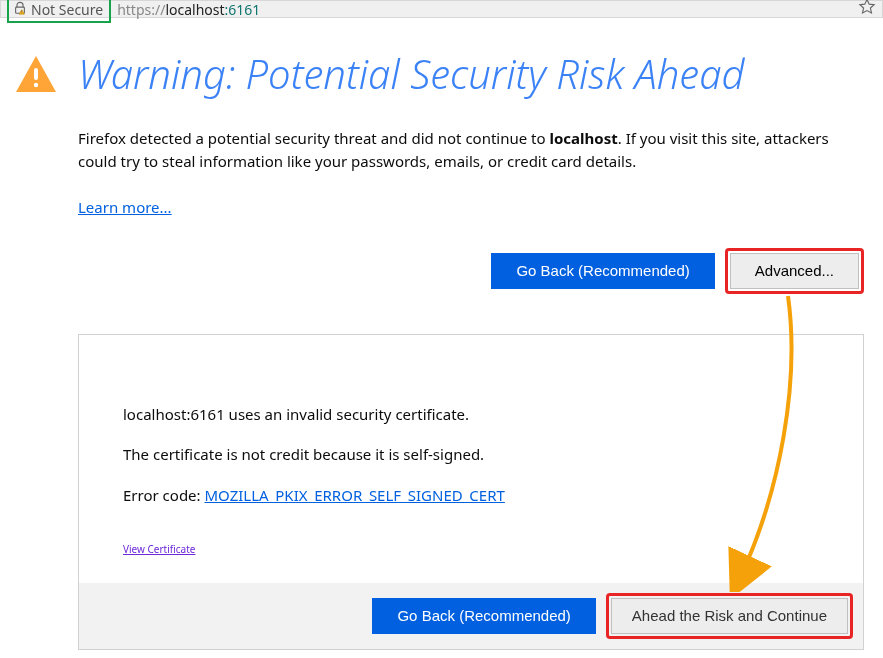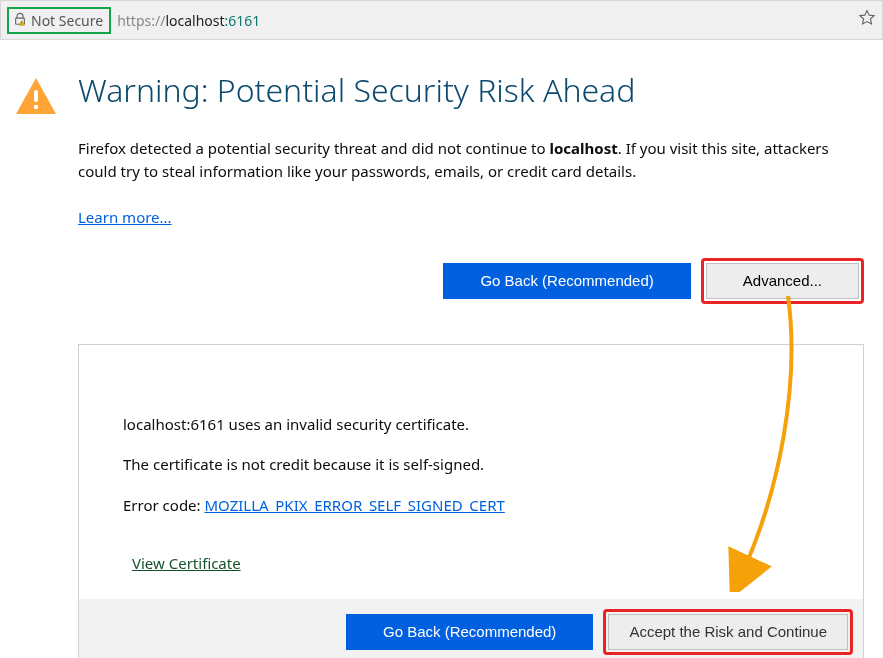--- a/index.html
+++ b/index.html
@@ -7,21 +7,21 @@
       font-family: "Segoe UI", -apple-system, BlinkMacSystemFont, system-ui, sans-serif;
       background: #fff;
       width: 883px;
       height: 658px;
       overflow: hidden;
       color: #0c0c0d;
     }
 
     
     .address-bar {
-      height: 40px;
+      height: 18px;
       background: #f0f0f0;
       border: 1px solid #d7d7d7;
       display: flex;
       align-items: center;
       padding: 6px 6px;
       font-size: 14px;
     }
     .not-secure-box {
       display: inline-flex;
       align-items: center;
@@ -52,24 +52,25 @@
     }
     .warn-icon {
       margin-top: 4px;
       margin-left: 2px;
     }
     .content {
       margin-left: 18px;
       width: 786px;
     }
     h1 {
-      font-size: 32px;
+      font-size: 40px;
       font-weight: 300;
-      color: #0c4a6e;
+      color: #3b82f6;
       margin-bottom: 26px;
+      font-style: italic;
     }
     .warn-text {
       font-size: 15px;
       line-height: 1.55;
       margin-bottom: 22px;
       color: #0c0c0d;
     }
     .warn-text strong { font-weight: 700; }
     .link {
       color: #0060df;
@@ -82,21 +83,21 @@
       justify-content: flex-end;
       gap: 10px;
       margin-top: 30px;
       align-items: center;
     }
     .btn {
       display: inline-flex;
       align-items: center;
       justify-content: center;
       height: 36px;
-      padding: 0 36px;
+      padding: 0 24px;
       font-size: 15px;
       border: 1px solid #c0c0c0;
       background: #ededed;
       cursor: pointer;
       min-width: 120px;
     }
     .btn.primary {
       background: #0060df;
       border-color: #0060df;
       color: #fff;
@@ -116,27 +117,26 @@
       max-width: 786px;
     }
     .details-body {
       padding: 68px 44px 24px;
       font-size: 15px;
       line-height: 1.5;
       color: #0c0c0d;
     }
     .details-body p { margin-bottom: 18px; }
     .view-cert {
-      color: #14532d;
+      color: #6d28d9;
       text-decoration: underline;
-      font-size: 15px;
+      font-size: 10px;
       cursor: pointer;
       display: inline-block;
       margin-top: 18px;
-      margin-left: 9px;
     }
     .details-actions {
       background: #f2f2f2;
       padding: 10px 10px 10px 44px;
       display: flex;
       justify-content: flex-end;
       gap: 10px;
       align-items: center;
     }
     .btn.accept {
@@ -208,21 +208,21 @@
         <p>localhost:6161 uses an invalid security certificate.</p>
         <p>The certificate is not credit because it is self-signed.</p>
         <p>
           <span>Error code: </span><a class="link">MOZILLA_PKIX_ERROR_SELF_SIGNED_CERT</a>
         </p>
         <a class="view-cert">View Certificate</a>
       </div>
       <div class="details-actions">
         <button class="btn primary">Go Back (Recommended)</button>
         <span class="red-box">
-          <button class="btn accept">Accept the Risk and Continue</button>
+          <button class="btn accept">Ahead the Risk and Continue</button>
         </span>
       </div>
     </div>
   </div>
 </div>
 
 <svg class="arrow-svg" style="left:690px; top:292px;" width="140" height="300" viewBox="0 0 140 300">
   <defs>
     <marker id="ahead" markerWidth="12" markerHeight="12" refX="6" refY="6" orient="auto">
       <path d="M0 0 L12 6 L0 12 Z" fill="#f5a109"></path>

